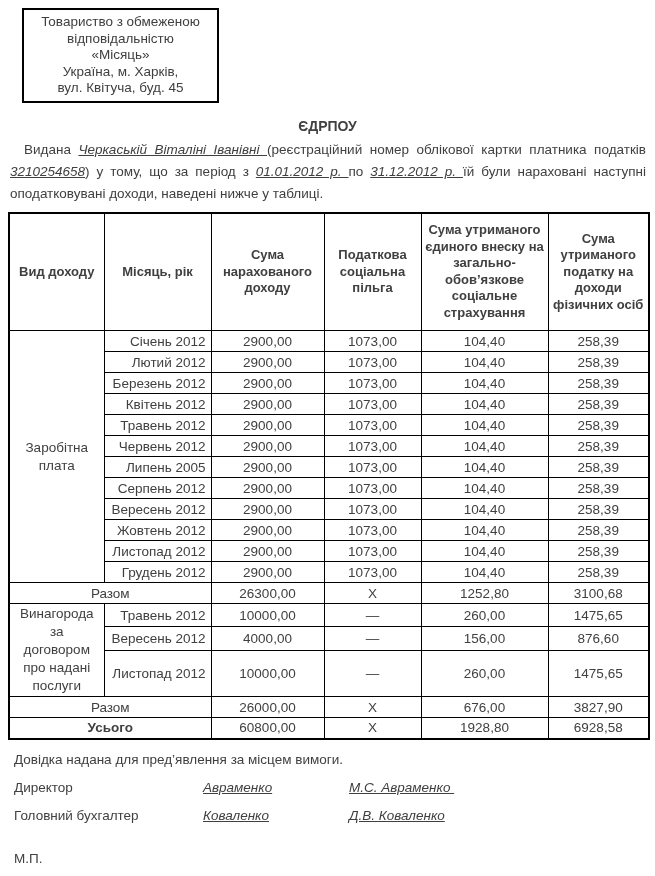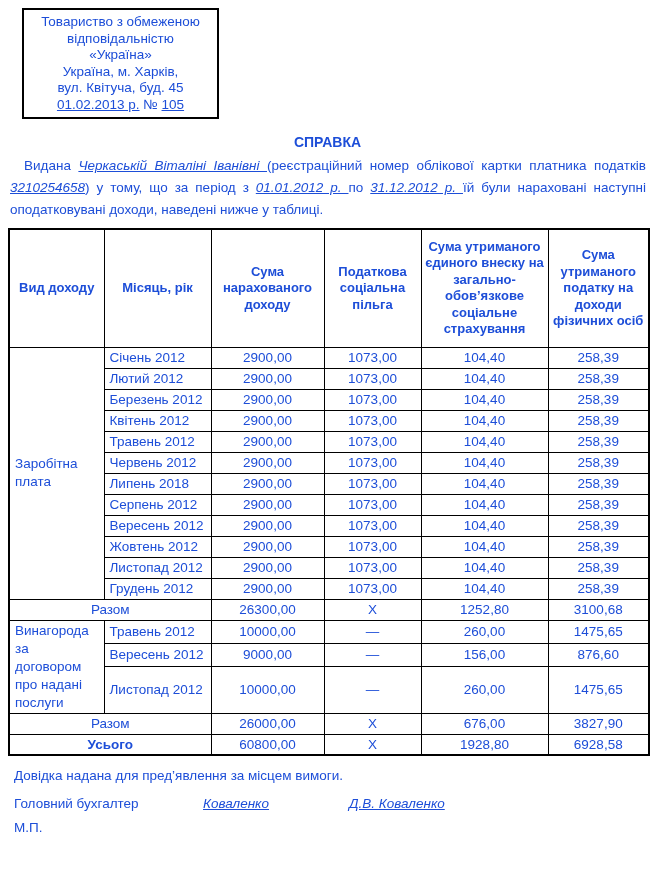--- a/index.html
+++ b/index.html
@@ -1,20 +1,20 @@
 <!DOCTYPE html>
 <html><head>
 <meta charset="utf-8">
 <style>
   * { box-sizing: border-box; }
   html, body { margin: 0; padding: 0; background: #ffffff; }
   .page {
     width: 655px; height: 876px; overflow: hidden; background: #ffffff;
     font-family: "Liberation Sans", "DejaVu Sans", sans-serif;
-    color: #1d4ed8; font-size: 13.5px; position: relative; border-radius: 18px;
+    color: #404040; font-size: 13.5px; position: relative; border-radius: 18px;
   }
   
   .letterhead {
     margin: 8px 0 0 22px; width: 197px;
     border: 2px solid #000; padding: 4px 4px;
     text-align: center; line-height: 16.5px;
   }
   .letterhead .lh-line { display: block; }
   .u { text-decoration: underline; }
   .iu { font-style: italic; text-decoration: underline; }
@@ -33,49 +33,48 @@
   table.income th, table.income td {
     border: 1px solid #000; overflow: hidden;
   }
   table.income th {
     font-weight: bold; font-size: 13px; line-height: 16.5px;
     text-align: center; vertical-align: middle; padding: 3px 3px; height: 118px;
   }
   table.income td {
     font-size: 13.5px; padding: 1px 5px; height: 21px; vertical-align: middle;
   }
-  td.type { text-align: left; vertical-align: middle; line-height: 18px; padding-left: 5px; }
-  td.month { text-align: left; }
+  td.type { text-align: center; vertical-align: middle; line-height: 18px; padding-left: 5px; }
+  td.month { text-align: right; }
   td.num { text-align: center; }
   td.total-label { text-align: center; }
   tr.tall td { height: 42px; }
   tr.grand td.total-label { font-weight: bold; }
   
   .note { margin: 12px 1px 0 14px; }
   .sig-row { display: flex; margin: 13px 0 0 14px; align-items: baseline; }
   .sig-pos { width: 189px; }
   .sig-script { width: 146px; }
   .sig-script span, .sig-name span { font-style: italic; text-decoration: underline; white-space: pre; }
-  .seal { margin: 9px 0 0 14px; }
+  .seal { margin: 28px 0 0 14px; }
 </style>
 </head>
 <body>
 
 <div class="page">
 
   <div class="letterhead">
     <span class="lh-line">Товариство з обмеженою</span>
     <span class="lh-line">відповідальністю</span>
-    <span class="lh-line">«Україна»</span>
+    <span class="lh-line">«Місяць»</span>
     <span class="lh-line">Україна, м. Харків,</span>
     <span class="lh-line">вул. Квітуча, буд. 45</span>
-    <span class="lh-line"><span class="u">01.02.2013 р.</span> <span>№</span> <span class="u">105</span></span>
   </div>
 
-  <div class="title">СПРАВКА</div>
+  <div class="title">ЄДРПОУ</div>
 
   <p class="intro"><span>Видана </span><span class="iu">Черкаській Віталіні Іванівні </span><span>(реєстраційний номер облікової картки платника податків </span><span class="iu">3210254658</span><span>) у тому, що за період з </span><span class="iu">01.01.2012 р. </span><span>по </span><span class="iu">31.12.2012 р. </span><span>їй були нараховані наступні оподатковувані доходи, наведені нижче у таблиці.</span></p>
 
   <table class="income">
     <colgroup>
       <col style="width:95px">
         <col style="width:107px">
         <col style="width:113px">
         <col style="width:97px">
         <col style="width:127px">
@@ -128,21 +127,21 @@
         <td class="num">258,39</td>
       </tr>
       <tr>
         <td class="month">Червень 2012</td>
         <td class="num">2900,00</td>
         <td class="num">1073,00</td>
         <td class="num">104,40</td>
         <td class="num">258,39</td>
       </tr>
       <tr>
-        <td class="month">Липень 2018</td>
+        <td class="month">Липень 2005</td>
         <td class="num">2900,00</td>
         <td class="num">1073,00</td>
         <td class="num">104,40</td>
         <td class="num">258,39</td>
       </tr>
       <tr>
         <td class="month">Серпень 2012</td>
         <td class="num">2900,00</td>
         <td class="num">1073,00</td>
         <td class="num">104,40</td>
@@ -188,21 +187,21 @@
       <tr>
         <td class="type" rowspan="3">Винагорода за договором про надані послуги</td>
         <td class="month">Травень 2012</td>
         <td class="num">10000,00</td>
         <td class="num">—</td>
         <td class="num">260,00</td>
         <td class="num">1475,65</td>
       </tr>
       <tr>
         <td class="month">Вересень 2012</td>
-        <td class="num">9000,00</td>
+        <td class="num">4000,00</td>
         <td class="num">—</td>
         <td class="num">156,00</td>
         <td class="num">876,60</td>
       </tr>
       <tr class="tall">
         <td class="month">Листопад 2012</td>
         <td class="num">10000,00</td>
         <td class="num">—</td>
         <td class="num">260,00</td>
         <td class="num">1475,65</td>
@@ -221,20 +220,25 @@
         <td class="num">60800,00</td>
         <td class="num">Х</td>
         <td class="num">1928,80</td>
         <td class="num">6928,58</td>
       </tr>
     </tbody>
   </table>
 
   <p class="note">Довідка надана для пред’явлення за місцем вимоги.</p>
 
+  <div class="sig-row">
+    <div class="sig-pos">Директор</div>
+    <div class="sig-script"><span>Авраменко</span></div>
+    <div class="sig-name"><span>М.С. Авраменко </span></div>
+  </div>
 
   <div class="sig-row">
     <div class="sig-pos">Головний бухгалтер</div>
     <div class="sig-script"><span>Коваленко</span></div>
     <div class="sig-name"><span>Д.В. Коваленко</span></div>
   </div>
 
   <div class="seal">М.П.</div>
 
 </div>

